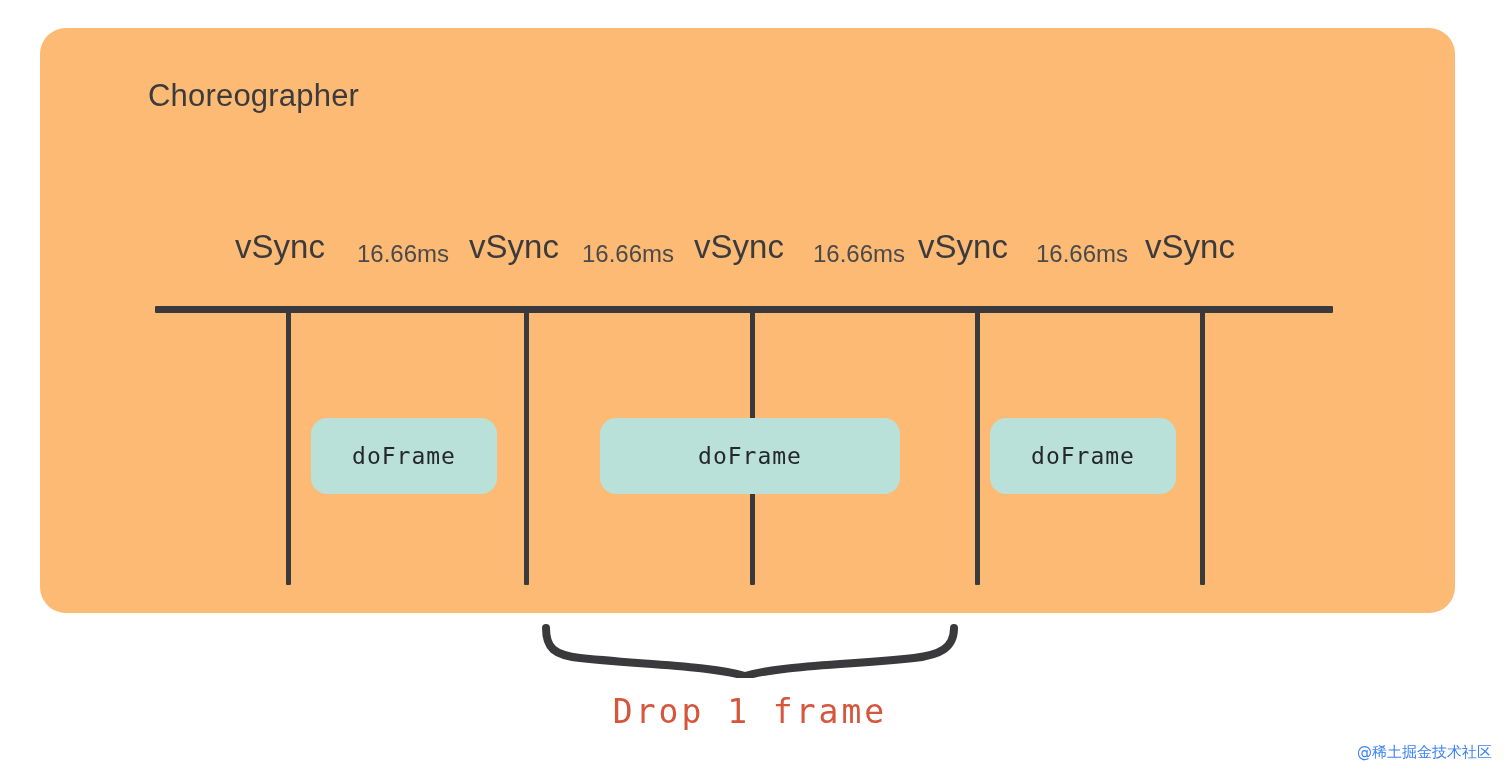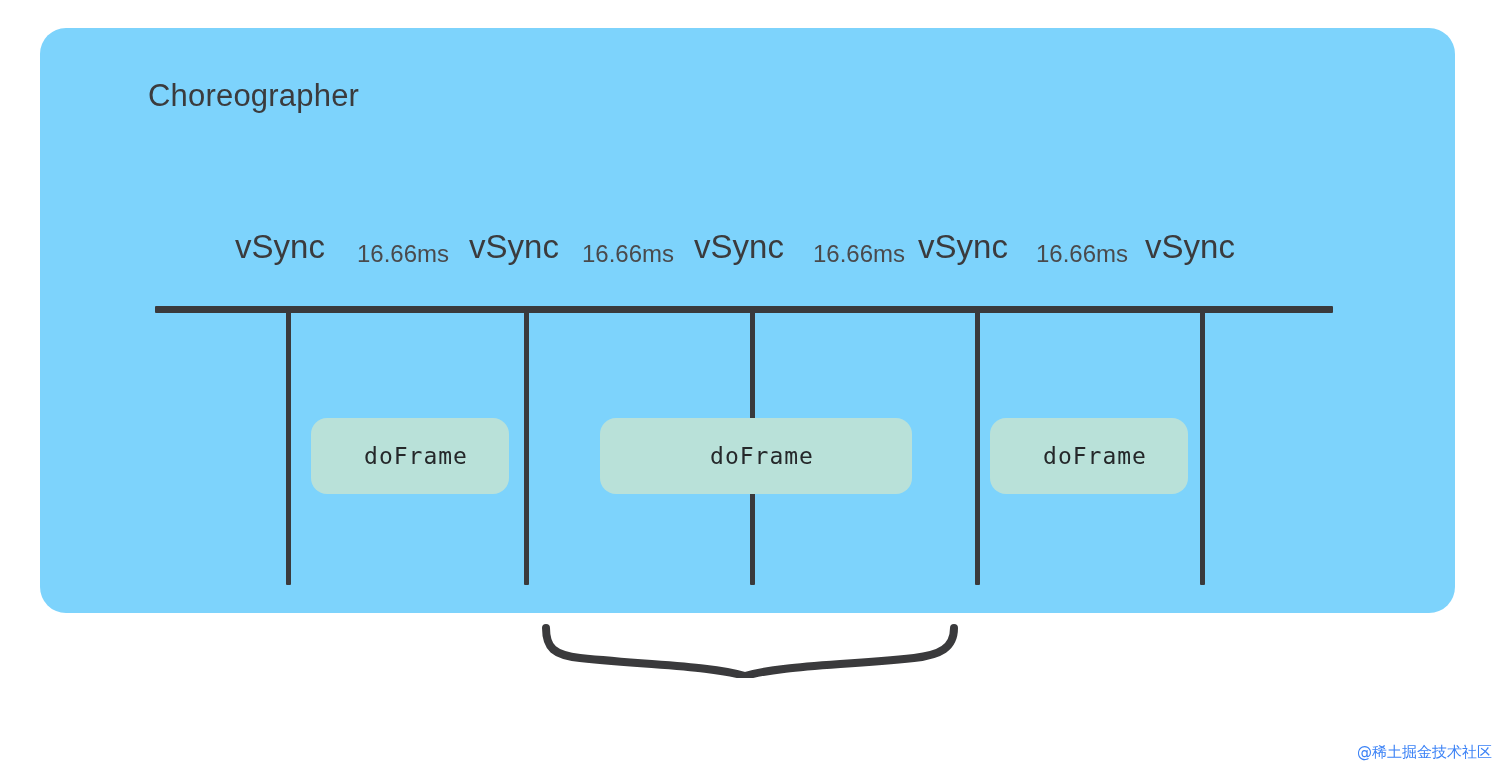--- a/index.html
+++ b/index.html
@@ -22,21 +22,21 @@
     height: 772px;
   }
 
   
   .card {
     position: absolute;
     left: 40px;
     top: 28px;
     width: 1415px;
     height: 585px;
-    background: #7dd3fc;
+    background: #fdba74;
     border-radius: 26px;
   }
 
   .card-title {
     position: absolute;
     left: 108px;
     top: 50px;
     font-size: 31px;
     font-weight: 400;
     color: #3b3b3d;
@@ -90,21 +90,20 @@
     height: 76px;
     background: #b9e1d9;
     border-radius: 16px;
     display: flex;
     align-items: center;
     justify-content: center;
     font-family: "DejaVu Sans Mono", "Liberation Mono", monospace;
     font-size: 23px;
     color: #25282a;
     letter-spacing: 1px;
-    padding-left: 12px;
   }
 
   
   .brace-wrap {
     position: absolute;
     left: 540px;
     top: 622px;
     width: 420px;
     height: 56px;
   }
@@ -162,16 +161,17 @@
         <div class="doframe" style="left: 950px; width: 186px; background: rgb(185, 225, 217);">doFrame</div>
       </div>
   </div>
 
   <div class="brace-wrap">
     <svg width="420" height="56" viewBox="0 0 420 56" fill="none">
       <path d="M6 6 C6 26, 14 33, 40 36 C120 44, 170 44, 205 54 C240 44, 292 44, 374 36 C400 33, 414 26, 414 6" stroke="#3a3a3c" stroke-width="8" stroke-linecap="round" fill="none"></path>
     </svg>
   </div>
 
+  <div class="drop-caption">Drop 1 frame</div>
 
   <div class="watermark">@稀土掘金技术社区</div>
 
 </div>
 
 </body></html>

